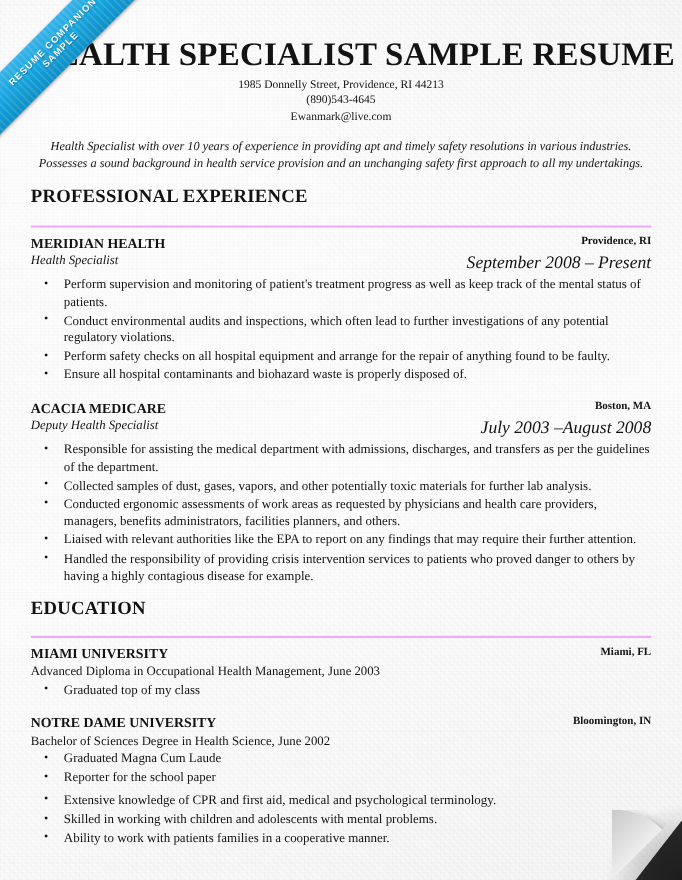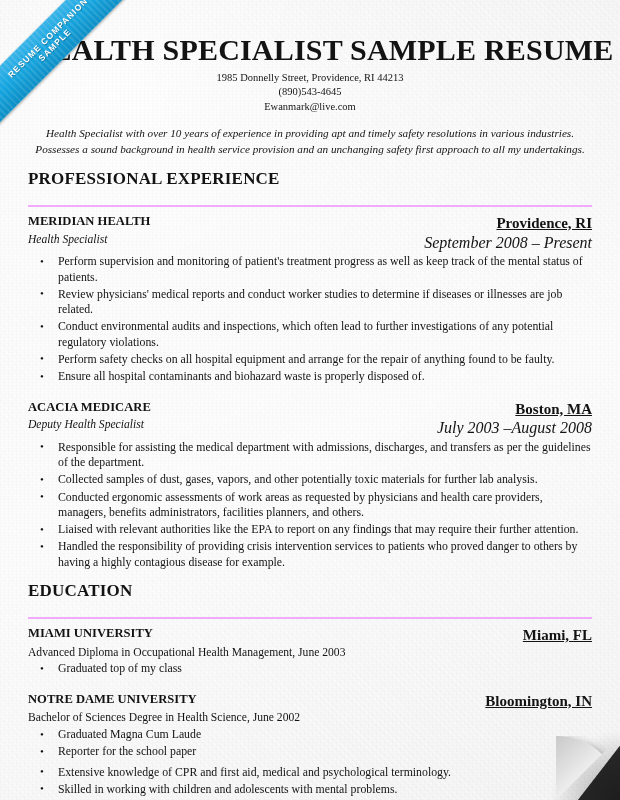--- a/index.html
+++ b/index.html
@@ -127,21 +127,21 @@
     line-height: 1.15;
   }
   .entry { margin-top: 7px; }
   .entry-row {
     display: flex;
     justify-content: space-between;
     align-items: flex-start;
     line-height: 1.25;
   }
   .org { font-size: 12.6px; font-weight: bold; }
-  .loc { font-size: 15px; font-weight: bold; text-decoration: underline; }
+  .loc { font-size: 10px; font-weight: bold; }
   .role { font-size: 11.6px; font-style: italic; }
   .dates { font-size: 16px; font-style: italic; }
   ul.bullets {
     list-style: none;
     margin: 1px 0 0 0;
     padding: 0;
   }
   ul.bullets li {
     position: relative;
     font-size: 11.8px;
@@ -184,21 +184,20 @@
       <div class="entry-row">
         <span class="org">MERIDIAN HEALTH</span>
         <span class="loc">Providence, RI</span>
       </div>
       <div class="entry-row">
         <span class="role">Health Specialist</span>
         <span class="dates">September 2008 – Present</span>
       </div>
       <ul class="bullets">
         <li>Perform supervision and monitoring of patient's treatment progress as well as keep track of the mental status of patients.</li>
-        <li>Review physicians' medical reports and conduct worker studies to determine if diseases or illnesses are job related.</li>
         <li>Conduct environmental audits and inspections, which often lead to further investigations of any potential regulatory violations.</li>
         <li>Perform safety checks on all hospital equipment and arrange for the repair of anything found to be faulty.</li>
         <li>Ensure all hospital contaminants and biohazard waste is properly disposed of.</li>
       </ul>
     </div>
 
     <div class="spacer-sm"></div>
 
     <div class="entry">
       <div class="entry-row">

